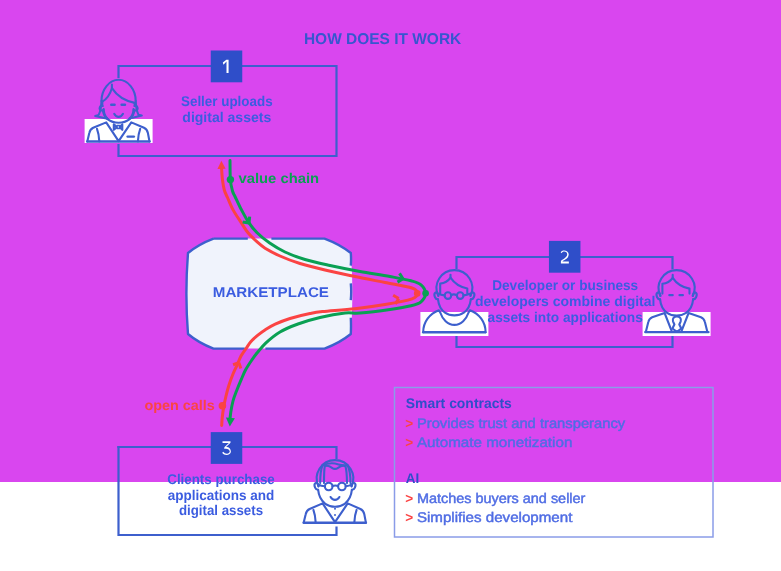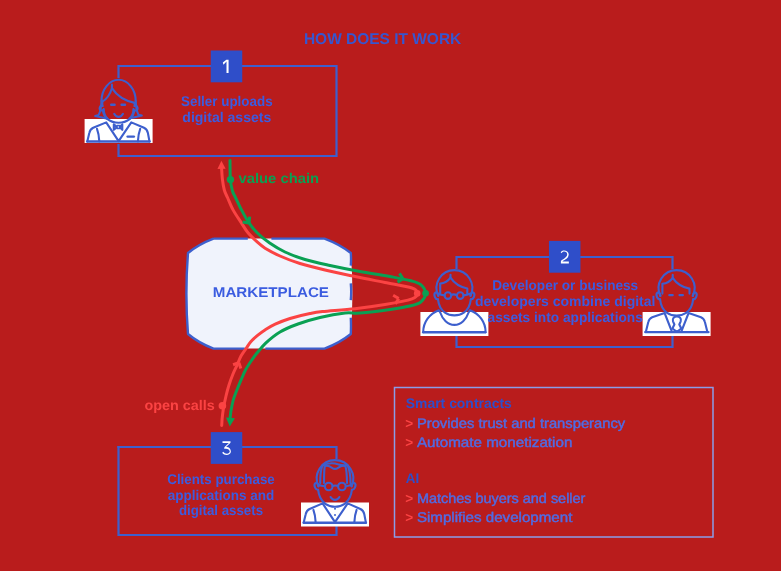--- a/index.html
+++ b/index.html
@@ -1,17 +1,17 @@
 <!DOCTYPE html>
 <html><head>
 <meta charset="utf-8">
 <style>
 html,body{margin:0;padding:0;background:#fff;}
 body{width:781px;height:571px;overflow:hidden;font-family:"Liberation Sans",sans-serif;}
-#stage{position:relative;width:781px;height:571px;background:#b91c1c;}
+#stage{position:relative;width:781px;height:482px;background:#d946ef;}
 svg#diagram{position:absolute;left:0;top:0;display:block;}
 text{-webkit-font-smoothing:antialiased;text-rendering:geometricPrecision;}
 </style>
 </head>
 <body>
 
 <div id="stage">
 <svg id="diagram" width="781" height="571" viewBox="0 0 781 571">
 <text x="382.6" y="44.3" font-size="15.6" font-weight="700" fill="#3756cf" text-anchor="middle" font-family="Liberation Sans, sans-serif" textLength="157.3" lengthAdjust="spacingAndGlyphs">HOW DOES IT WORK</text>
 <g fill="none" stroke="#3d5fcd" stroke-width="2.2" stroke-linecap="square">

